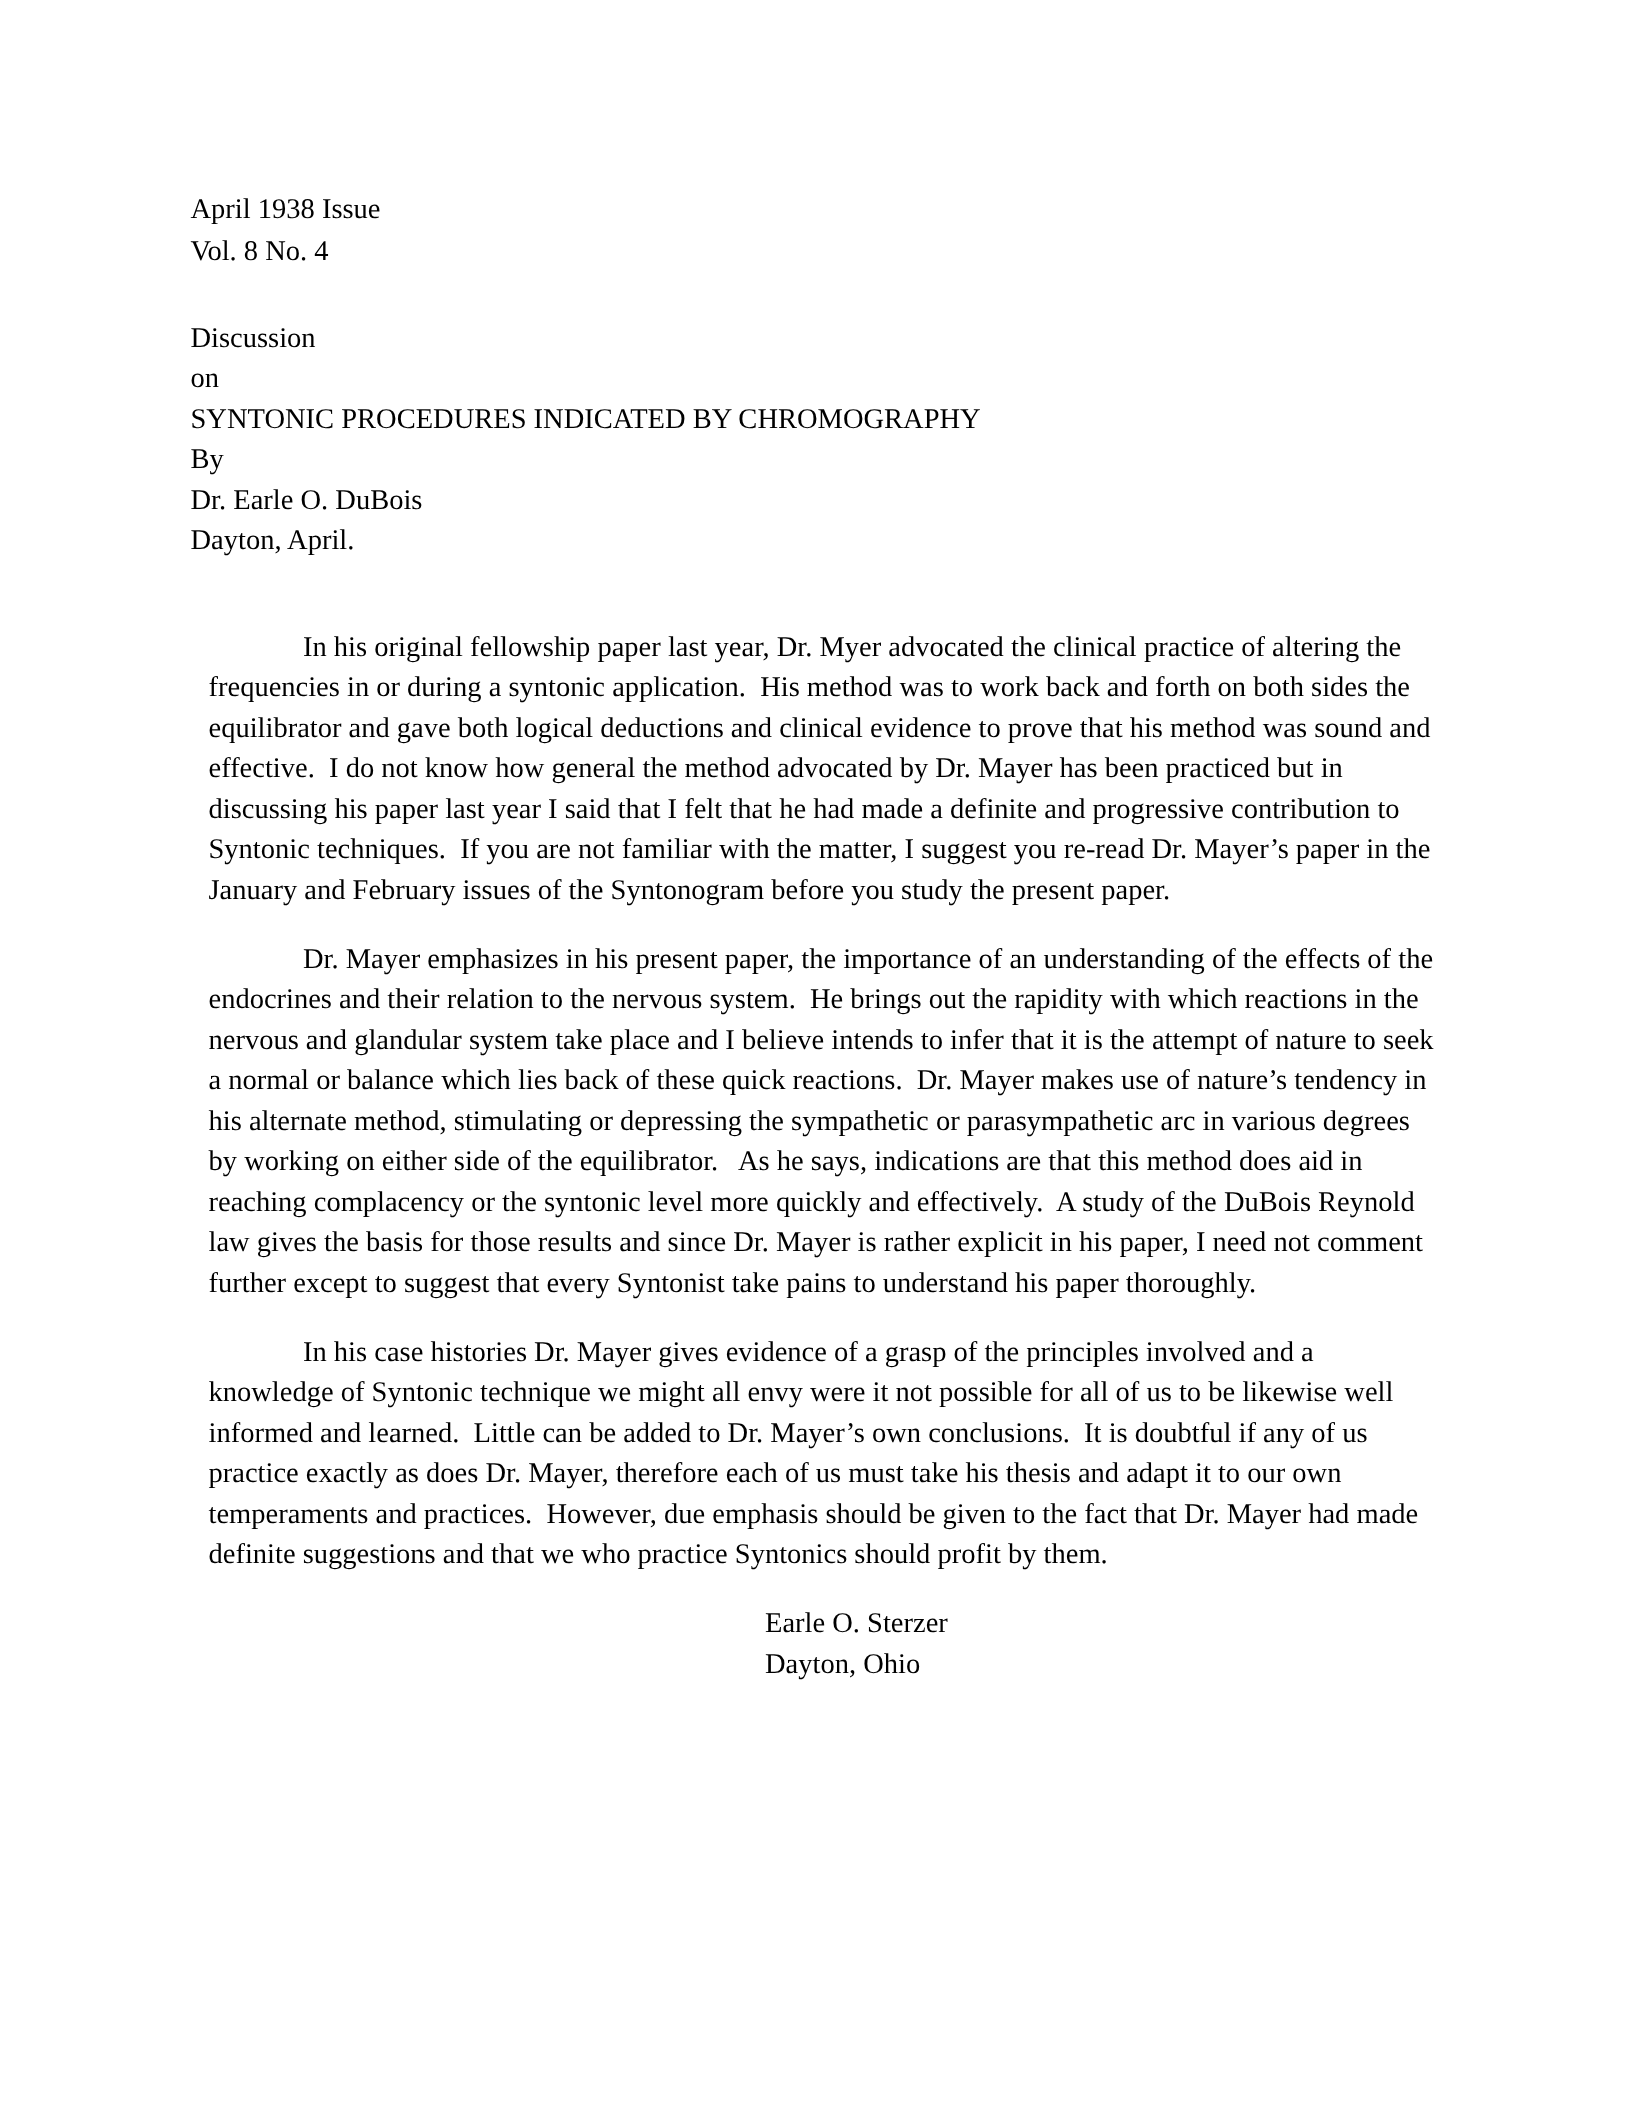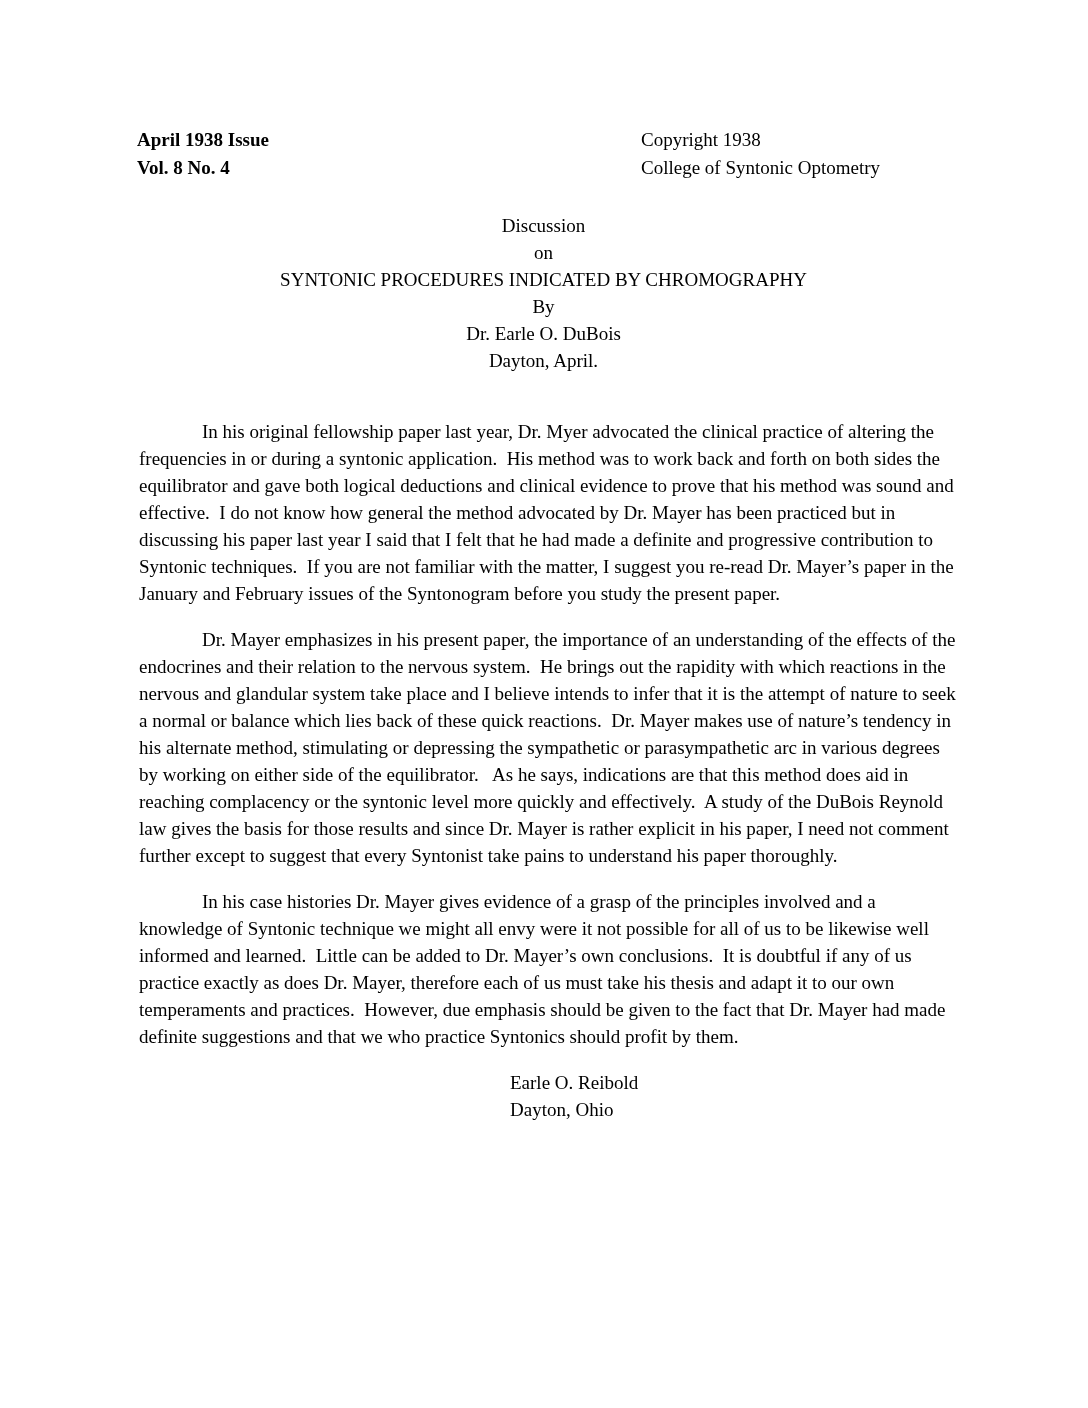--- a/index.html
+++ b/index.html
@@ -18,32 +18,30 @@
     box-sizing: border-box;
     padding: 126px 128px 60px 127px;
   }
   .header {
     position: relative;
     line-height: 28px;
     height: 56px;
   }
   .header-left {
     position: absolute;
-    left: 10px;
+    left: 0;
     top: 0;
-    font-weight: bold;
   }
   .header-right {
     position: absolute;
     left: 514px;
     top: 0;
   }
   .title-block {
     margin-top: 30px;
-    text-align: center;
     line-height: 27px;
   }
   .doc-body {
     margin-top: 44px;
     line-height: 27px;
   }
   .doc-body p {
     margin: 0 0 19px 12px;
     text-indent: 63px;
     white-space: pre-wrap;
@@ -58,39 +56,35 @@
 </head>
 <body>
 
 <div class="page">
 
   <div class="header">
     <div class="header-left">
       <div>April 1938 Issue</div>
       <div>Vol. 8 No. 4</div>
     </div>
-    <div class="header-right">
-      <div>Copyright 1938</div>
-      <div>College of Syntonic Optometry</div>
-    </div>
   </div>
 
   <div class="title-block">
     <div>Discussion</div>
     <div>on</div>
     <div>SYNTONIC PROCEDURES INDICATED BY CHROMOGRAPHY</div>
     <div>By</div>
     <div>Dr. Earle O. DuBois</div>
     <div>Dayton, April.</div>
   </div>
 
   <div class="doc-body">
     <p>In his original fellowship paper last year, Dr. Myer advocated the clinical practice of altering the frequencies in or during a syntonic application.  His method was to work back and forth on both sides the equilibrator and gave both logical deductions and clinical evidence to prove that his method was sound and effective.  I do not know how general the method advocated by Dr. Mayer has been practiced but in discussing his paper last year I said that I felt that he had made a definite and progressive contribution to Syntonic techniques.  If you are not familiar with the matter, I suggest you re-read Dr. Mayer’s paper in the January and February issues of the Syntonogram before you study the present paper.</p>
     <p>Dr. Mayer emphasizes in his present paper, the importance of an understanding of the effects of the endocrines and their relation to the nervous system.  He brings out the rapidity with which reactions in the nervous and glandular system take place and I believe intends to infer that it is the attempt of nature to seek a normal or balance which lies back of these quick reactions.  Dr. Mayer makes use of nature’s tendency in his alternate method, stimulating or depressing the sympathetic or parasympathetic arc in various degrees by working on either side of the equilibrator.   As he says, indications are that this method does aid in reaching complacency or the syntonic level more quickly and effectively.  A study of the DuBois Reynold law gives the basis for those results and since Dr. Mayer is rather explicit in his paper, I need not comment further except to suggest that every Syntonist take pains to understand his paper thoroughly.</p>
     <p>In his case histories Dr. Mayer gives evidence of a grasp of the principles involved and a knowledge of Syntonic technique we might all envy were it not possible for all of us to be likewise well informed and learned.  Little can be added to Dr. Mayer’s own conclusions.  It is doubtful if any of us practice exactly as does Dr. Mayer, therefore each of us must take his thesis and adapt it to our own temperaments and practices.  However, due emphasis should be given to the fact that Dr. Mayer had made definite suggestions and that we who practice Syntonics should profit by them.</p>
   </div>
 
   <div class="signature-block">
-    <div>Earle O. Reibold</div>
+    <div>Earle O. Sterzer</div>
     <div>Dayton, Ohio</div>
   </div>
 
 </div>
 
 </body></html>

